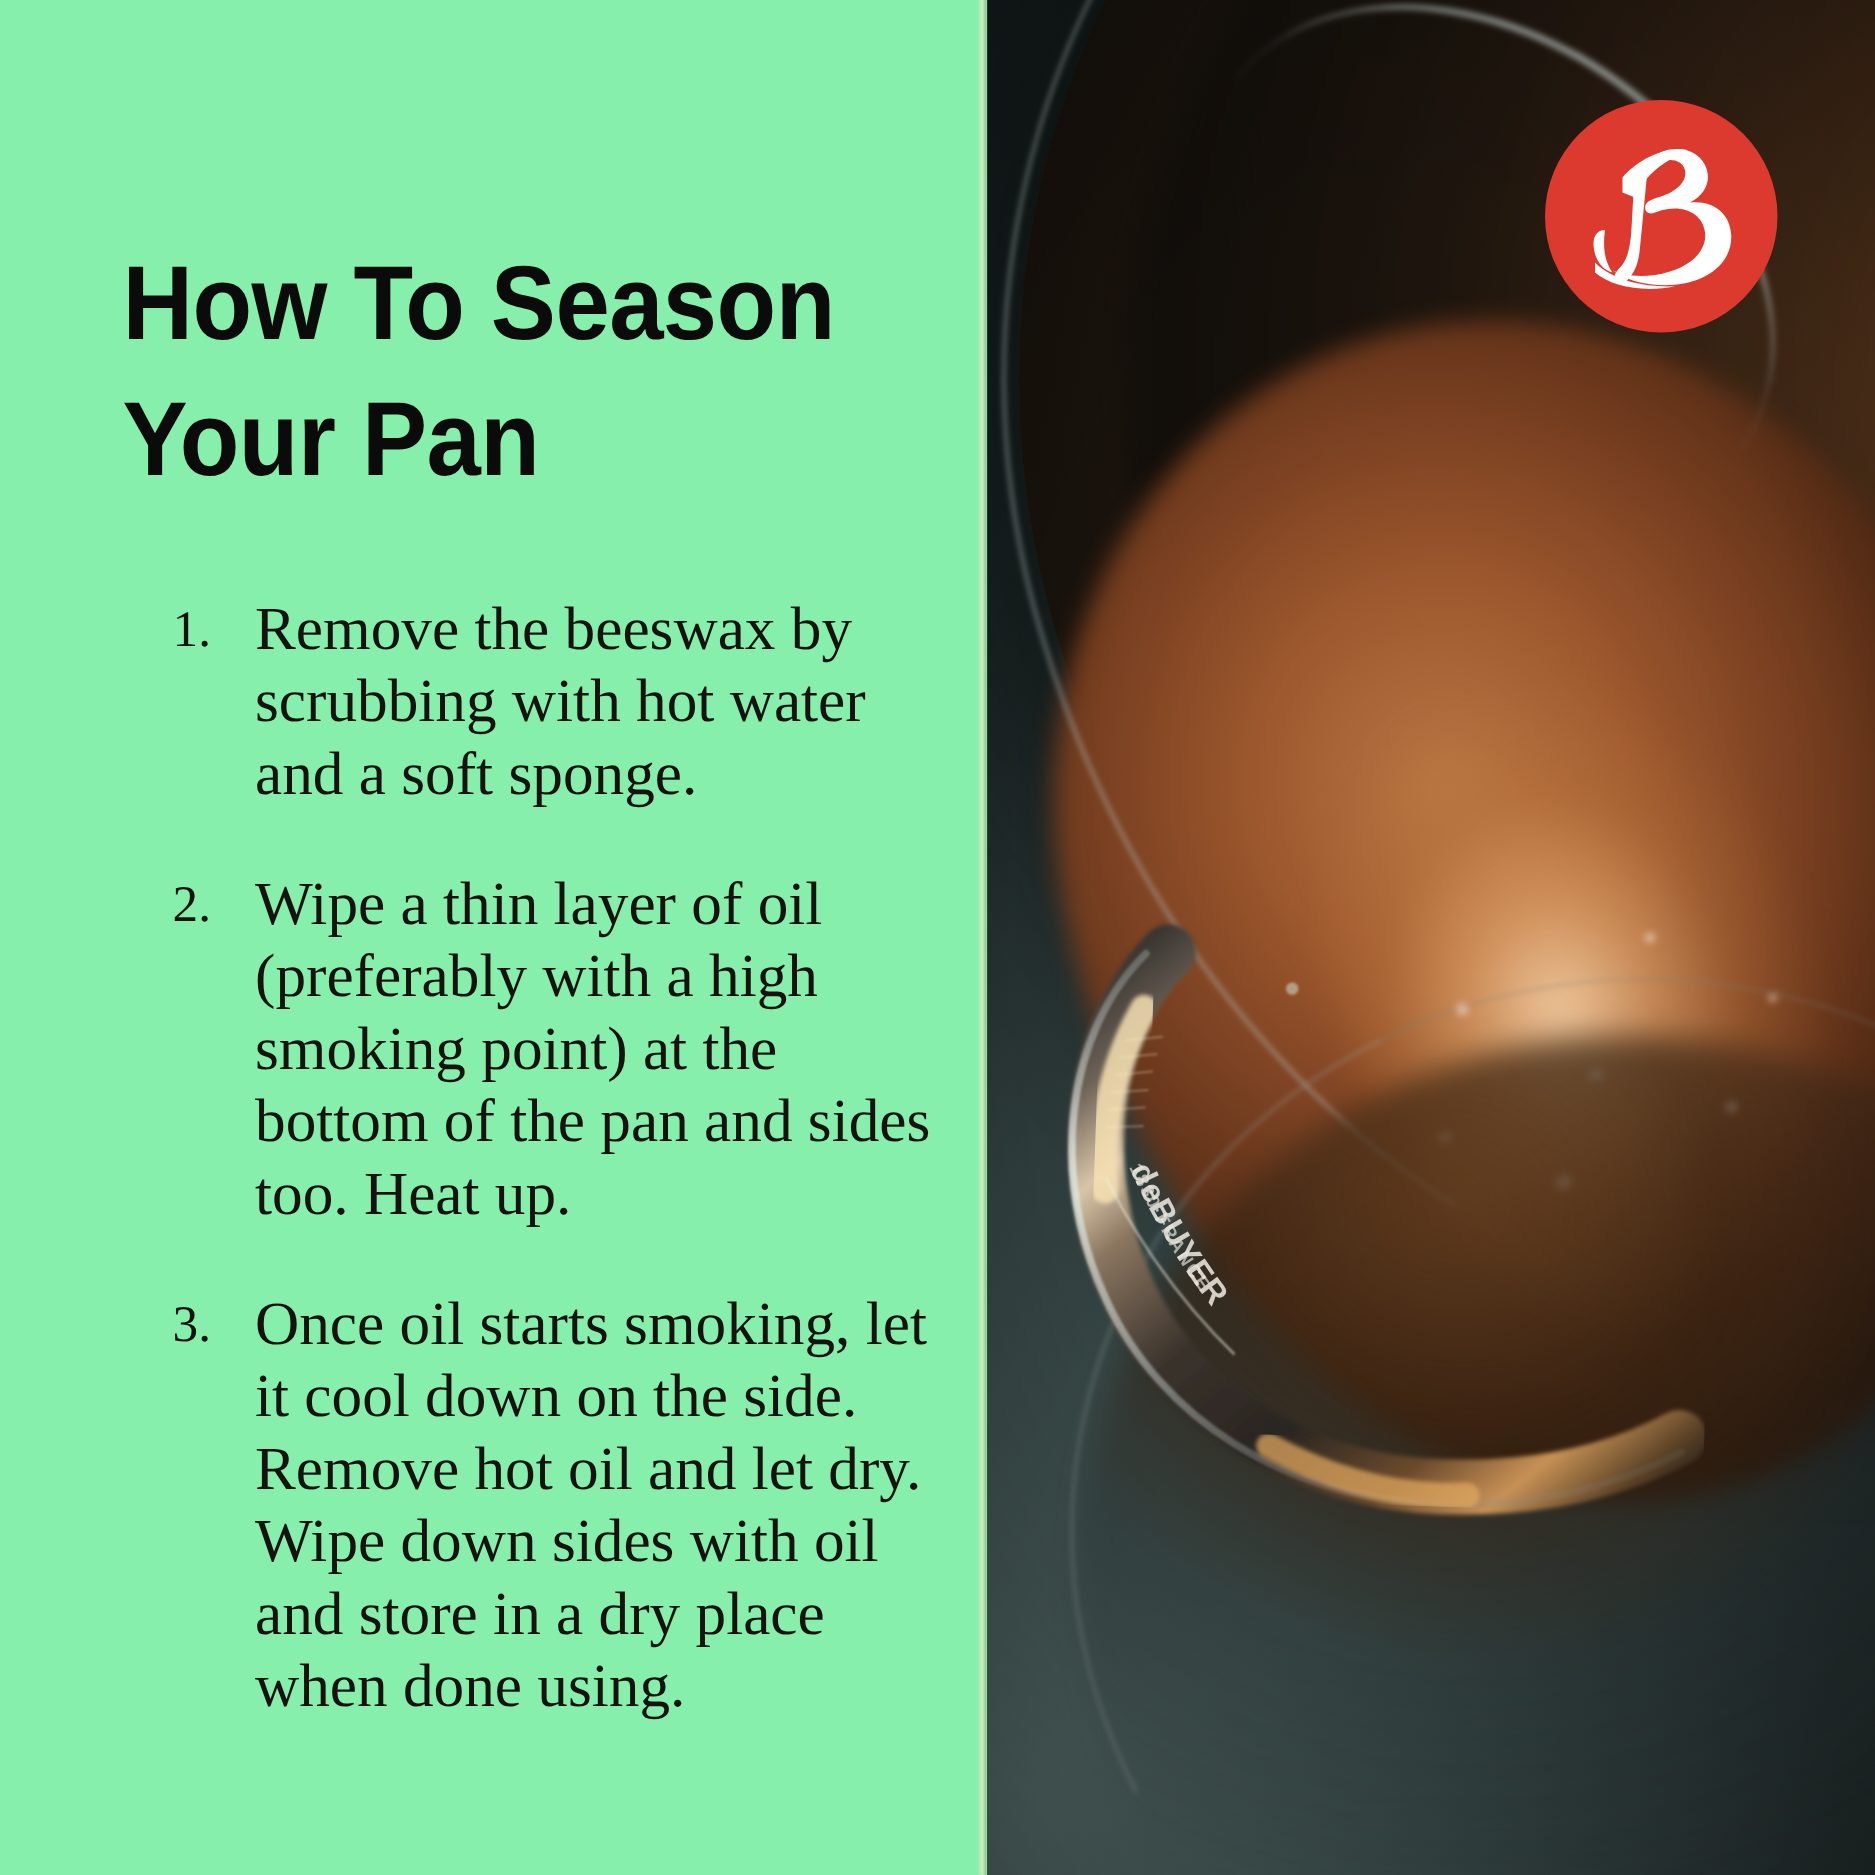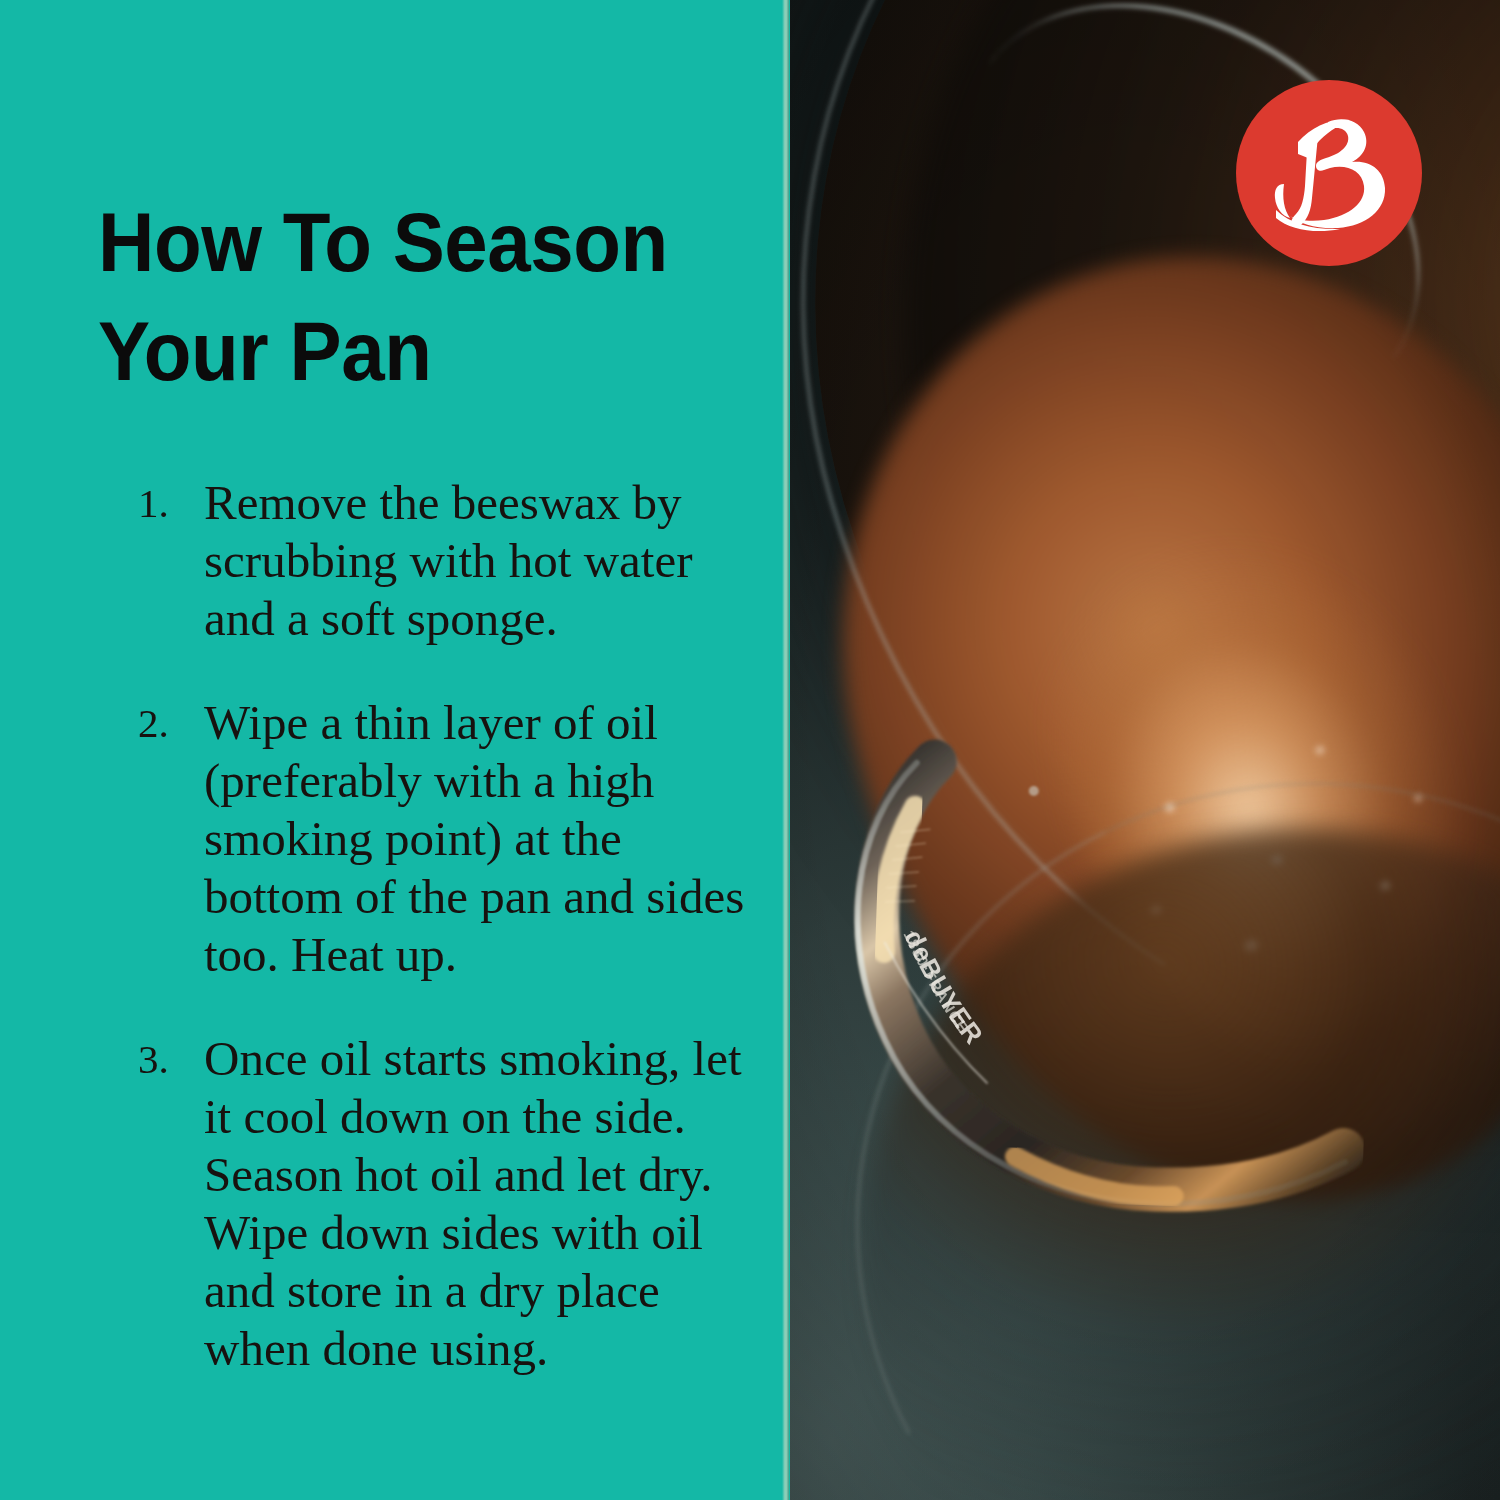--- a/index.html
+++ b/index.html
@@ -17,21 +17,21 @@
     height: 1500px;
     display: flex;
     font-family: "Liberation Sans", sans-serif;
   }
 
   
   .left-panel {
     position: relative;
     width: 790px;
     height: 1500px;
-    background: #14b8a6;
+    background: #86efac;
     flex: 0 0 790px;
     box-sizing: border-box;
     text-decoration: underline;
   }
   
   .panel-seam {
     position: absolute;
     top: 0;
     right: 1px;
     width: 7px;
@@ -291,21 +291,21 @@
         <span class="step-text">Remove the beeswax by scrubbing with hot water and a soft sponge.</span>
       </li>
 
       <li class="step">
         <span class="step-num">2.</span>
         <span class="step-text">Wipe a thin layer of oil (preferably with a high smoking point) at the bottom of the pan and sides too. Heat up.</span>
       </li>
 
       <li class="step">
         <span class="step-num">3.</span>
-        <span class="step-text">Once oil starts smoking, let it cool down on the side. Season hot oil and let dry. Wipe down sides with oil and store in a dry place when done using.</span>
+        <span class="step-text">Once oil starts smoking, let it cool down on the side. Remove hot oil and let dry. Wipe down sides with oil and store in a dry place when done using.</span>
       </li>
 
     </ol>
 
     <div class="panel-seam"></div>
   </div>
 
   <div class="photo-panel">
 
     <div class="scene-base"></div>

